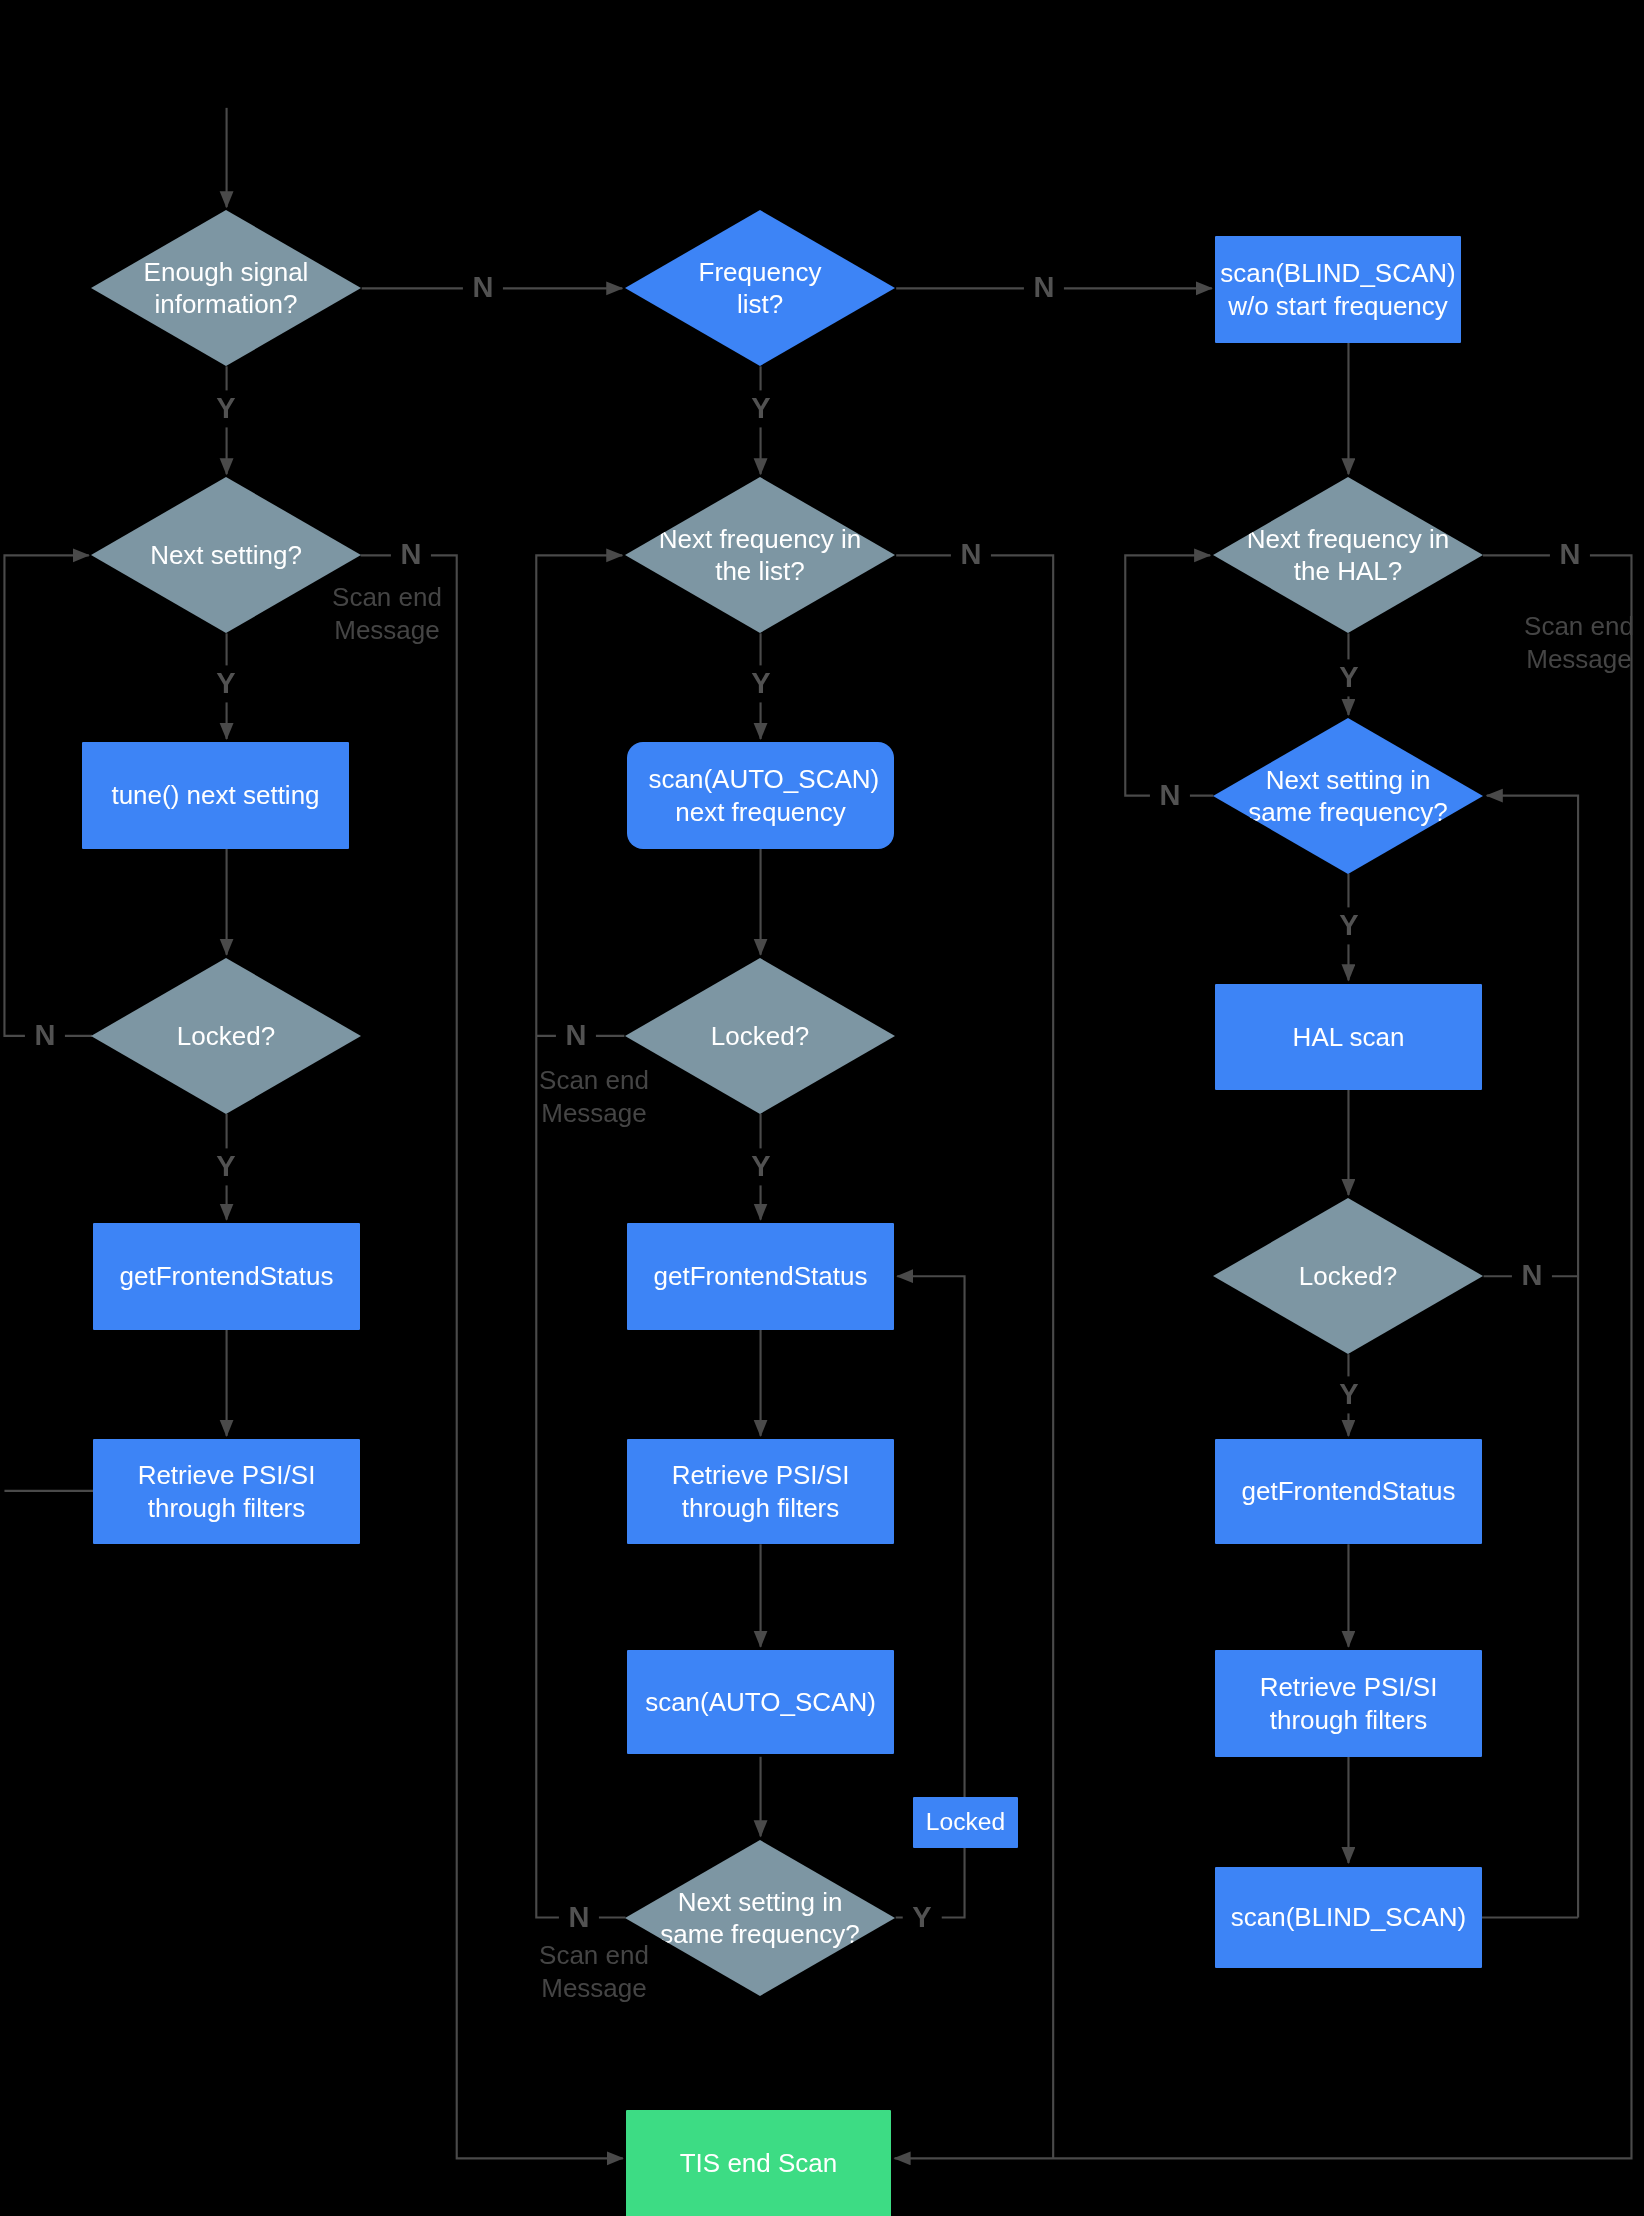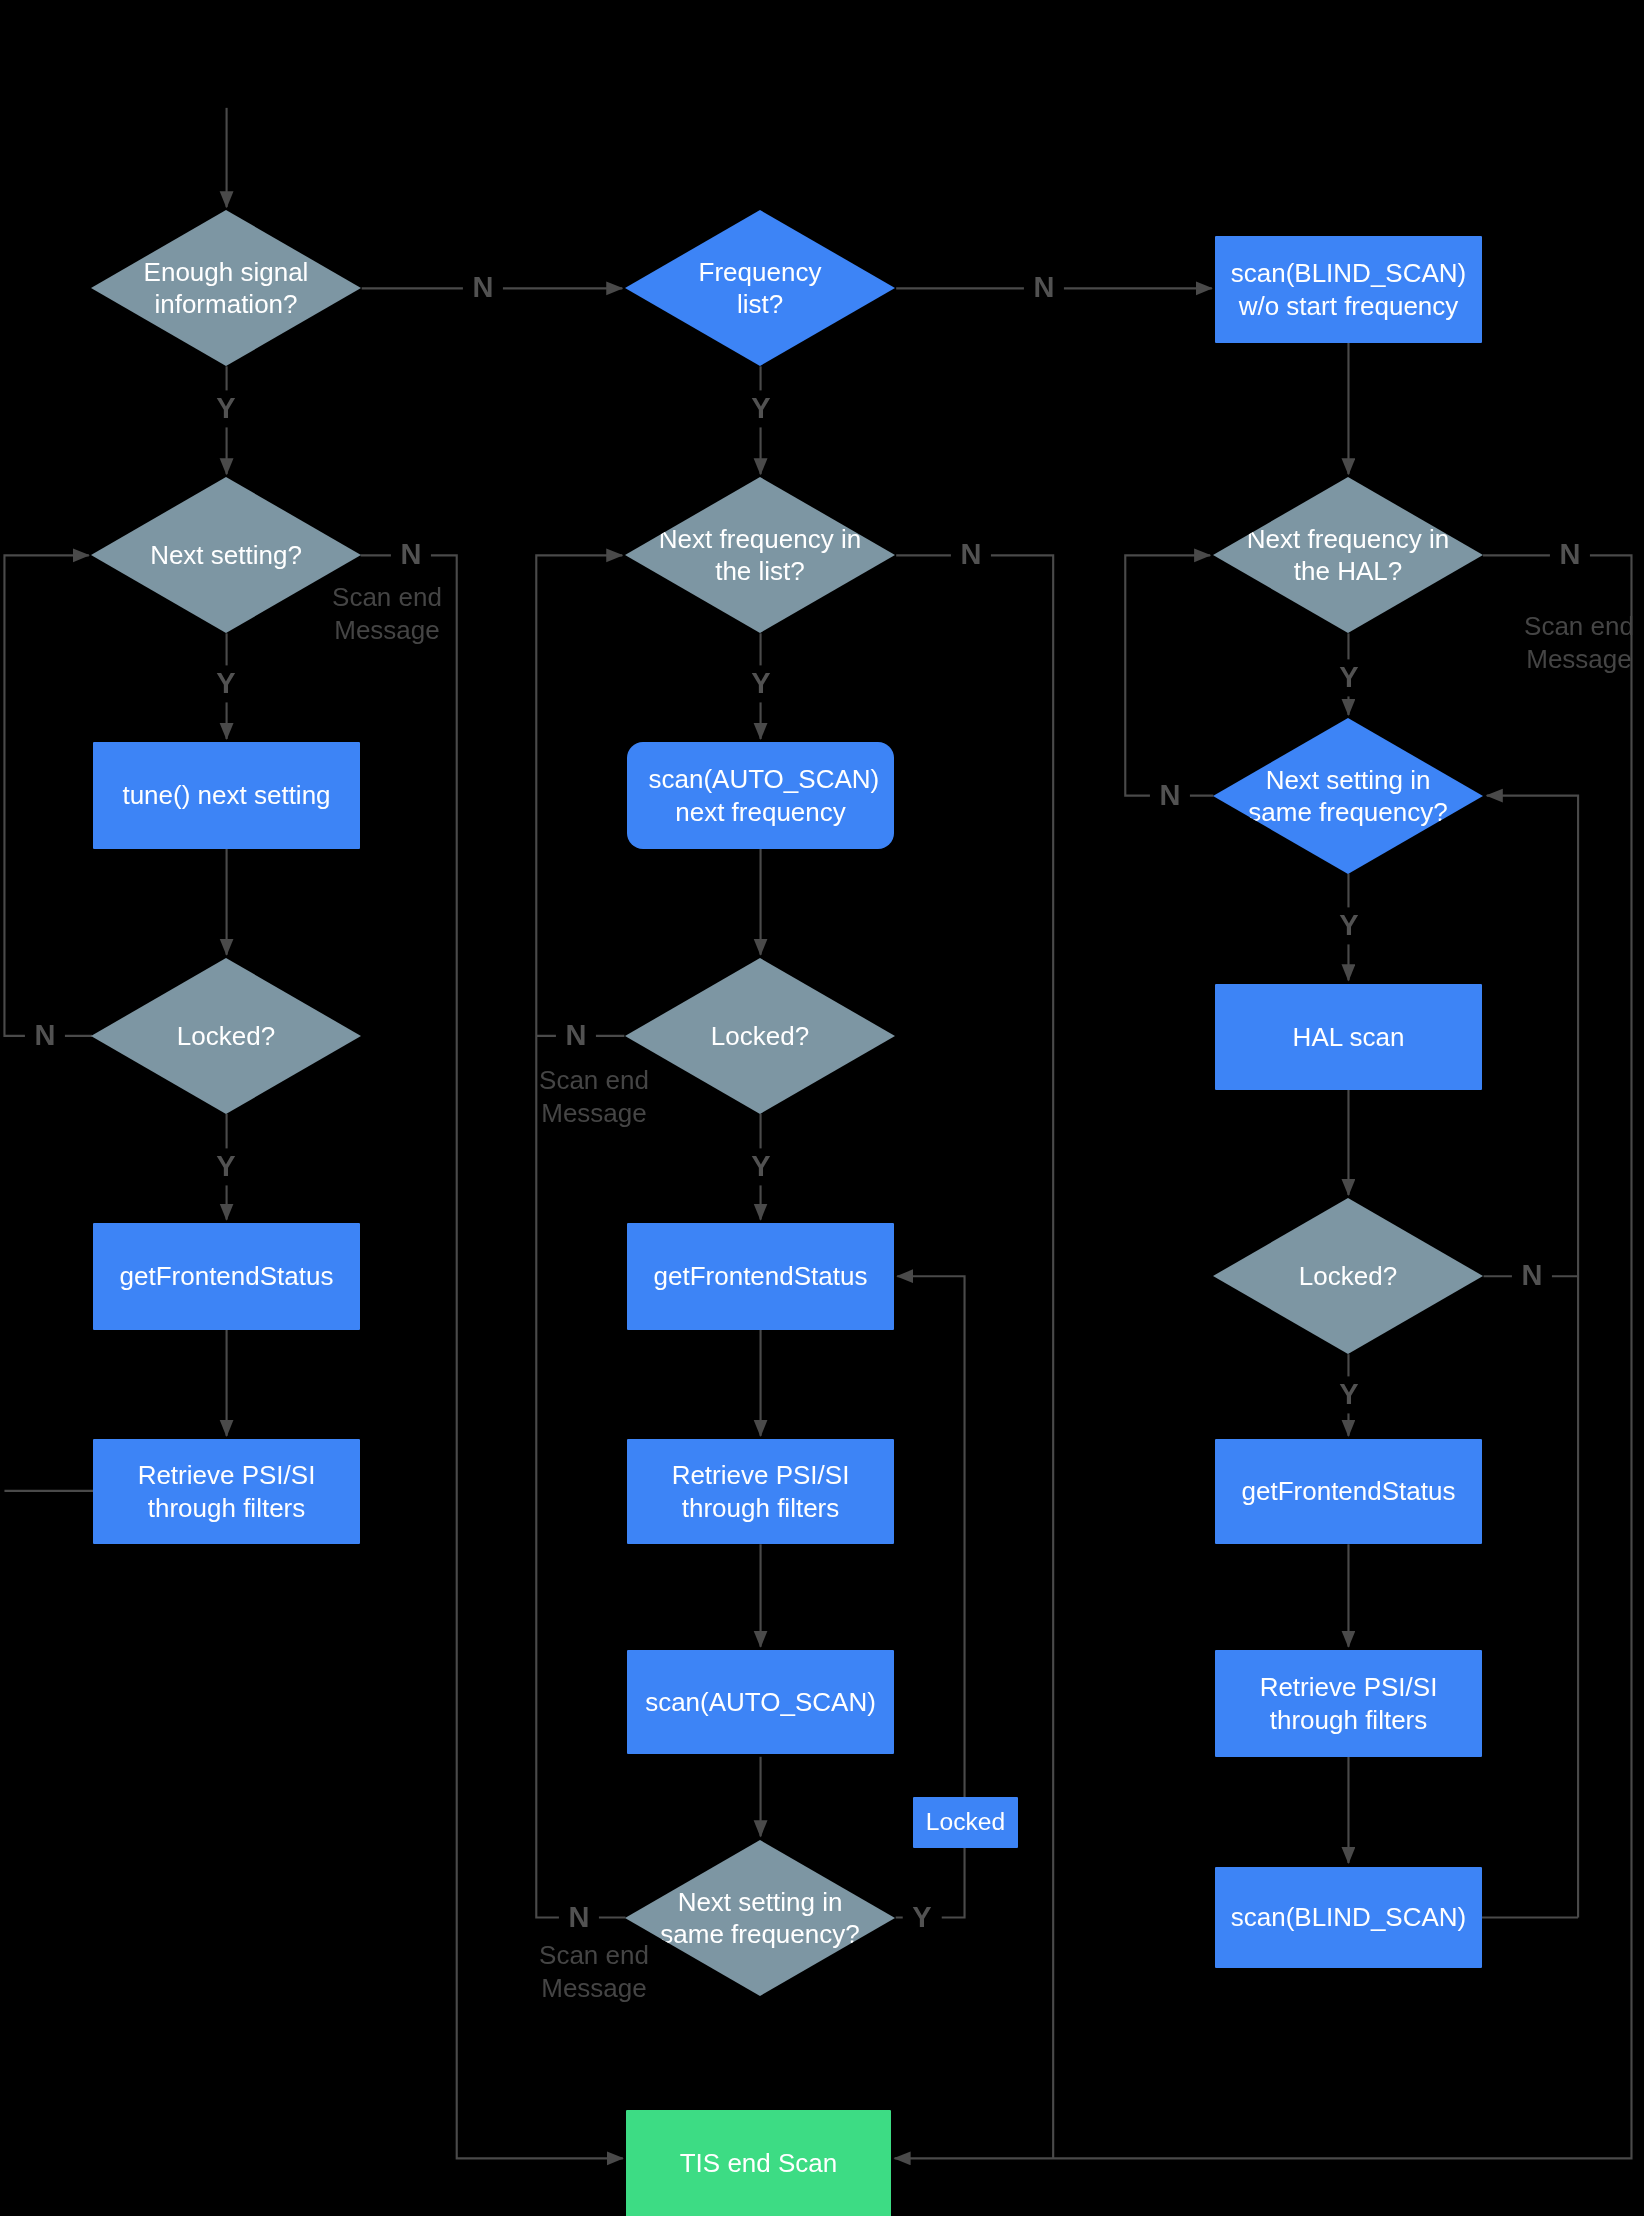--- a/index.html
+++ b/index.html
@@ -73,41 +73,41 @@
 
 
   <div class="node diamond slate" style="left:91px;top:210px;width:270px;height:156px;">
     <span class="w360">Enough signal information?</span>
     </div>
 
   <div class="node diamond blue" style="left:625px;top:210px;width:270px;height:156px;">
     <span class="w300">Frequency list?</span>
     </div>
 
-  <div class="node rect blue" style="left:1215px;top:236px;width:267px;height:107px;">
+  <div class="node rect blue" style="left:1215px;top:236px;width:246px;height:107px;">
     <span class="w470">scan(BLIND_SCAN) w/o start frequency</span>
     </div>
 
   <div class="node diamond slate" style="left:91px;top:477px;width:270px;height:156px;">
     <span>Next setting?</span>
     </div>
 
   <div class="node diamond slate" style="left:625px;top:477px;width:270px;height:156px;">
     <span class="w380">Next frequency in the list?</span>
     </div>
 
   <div class="node diamond slate" style="left:1213px;top:477px;width:270px;height:156px;">
     <span class="w380">Next frequency in the HAL?</span>
     </div>
 
   <div class="node diamond blue" style="left:1213px;top:718px;width:270px;height:156px;">
     <span class="w420">Next setting in same frequency?</span>
     </div>
 
-  <div class="node rect blue" style="left:93px;top:742px;width:267px;height:107px;">
+  <div class="node rect blue" style="left:82px;top:742px;width:267px;height:107px;">
     <span>tune() next setting</span>
     </div>
 
   <div class="node rect blue" style="left:627px;top:742px;width:267px;height:107px;border-radius:16px;">
     <span class="w420">scan(AUTO_SCAN) next frequency</span>
     </div>
 
   <div class="node rect blue" style="left:1215px;top:984px;width:267px;height:106px;">
     <span>HAL scan</span>
     </div>

